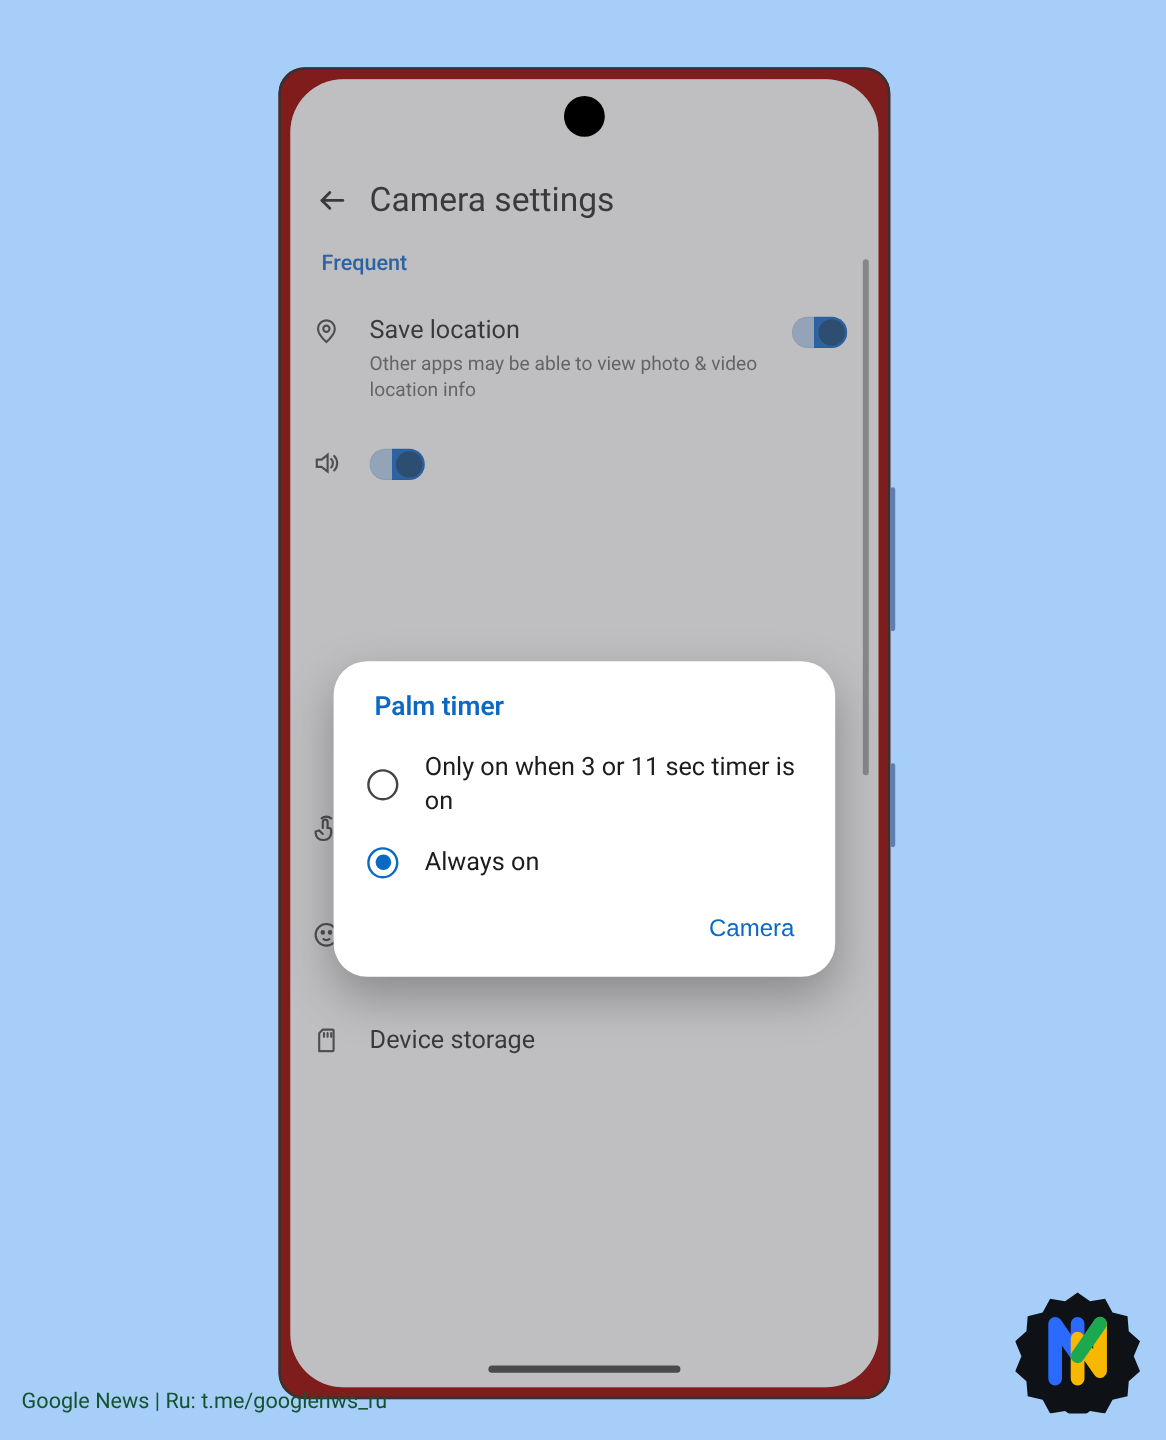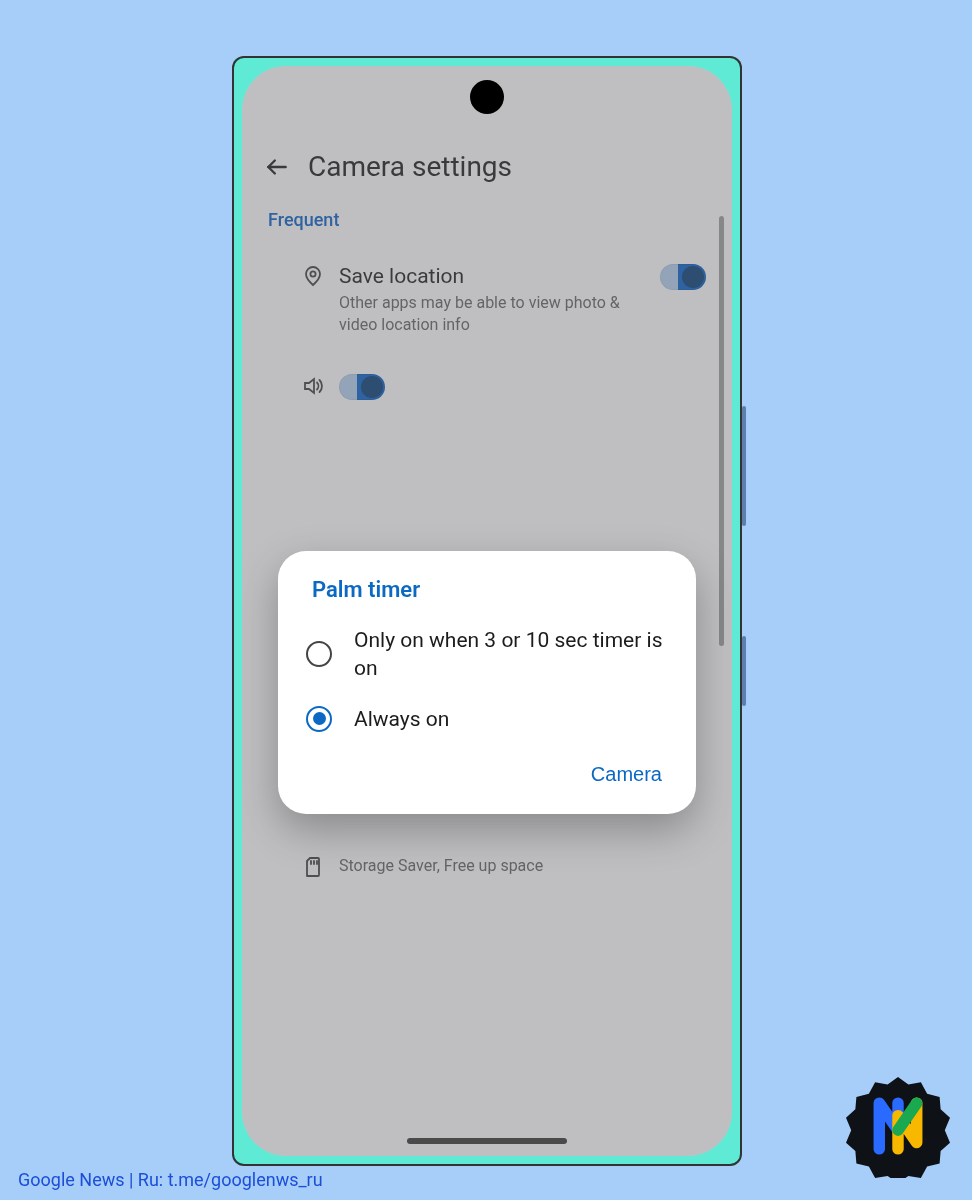--- a/index.html
+++ b/index.html
@@ -10,22 +10,22 @@
     font-family: -apple-system, BlinkMacSystemFont, "Segoe UI", Roboto, sans-serif;
     position: relative;
     overflow: hidden;
   }
   .phone-frame {
     position: absolute;
     left: 232px;
     top: 56px;
     width: 510px;
     height: 1110px;
-    background: #5eead4;
-    border-radius: 12px;
+    background: #7f1d1d;
+    border-radius: 22px;
     padding: 10px;
     box-shadow: inset 0 0 0 2px #333;
   }
   .phone-button {
     position: absolute;
     right: -4px;
     width: 4px;
     background: #5c7fb0;
     border-radius: 2px;
   }
@@ -76,22 +76,21 @@
   .section-label {
     color: #0b57b4;
     font-size: 18px;
     font-weight: 500;
     padding: 8px 26px 18px 26px;
   }
   .row {
     display: flex;
     align-items: flex-start;
     padding: 14px 26px 22px 16px;
-    gap: 12px;
-    margin-left: 41px;
+    gap: 22px;
   }
   .row .ic { width: 28px; flex: 0 0 28px; display:flex; justify-content:center; padding-top:2px; }
   .row .ic svg { width: 24px; height: 24px; display:block; }
   .row .txt { flex: 1; }
   .row .title { font-size: 21px; color: #1c1c1d; line-height: 1.35; }
   .row .sub { font-size: 16px; color: #5a5b5d; line-height: 1.35; margin-top: 2px; }
   .switch {
     width: 46px; height: 26px; flex: 0 0 46px;
     background: #0b57b4; border-radius: 13px;
     position: relative; margin-top: 2px;
@@ -143,22 +142,22 @@
   .radio.checked { border-color: #0b69c4; }
   .radio.checked::after {
     content:""; width: 13px; height: 13px; border-radius:50%;
     background: #0b69c4;
   }
   .radio-label { font-size: 21px; color: #1c1c1d; line-height: 1.35; }
   .dialog-actions { display:flex; justify-content:flex-end; padding: 10px 24px 10px 0; }
   .cancel-btn { color:#0b69c4; font-size: 20px; font-weight:500; background:none; border:none; padding: 8px 10px; cursor:pointer; }
 
   .footer {
-    position: absolute; left: 18px; bottom: 8px;
-    color: #1d4ed8; font-size: 18px; line-height: 1.35;
+    position: absolute; left: 18px; bottom: 20px;
+    color: #14532d; font-size: 18px; line-height: 1.35;
   }
   .badge {
     position: absolute; right: 22px; bottom: 22px;
     width: 104px; height: 104px;
   }
   .badge svg { width: 100%; height: 100%; display:block; }
 </style>
 </head>
 <body>
 
@@ -244,33 +243,33 @@
       </div>
 
       <div class="row">
         <span class="ic">
           <svg viewBox="0 0 24 24" fill="none" stroke="#3b3c3e" stroke-width="1.8" stroke-linejoin="round">
               <path d="M17 3H9L6 6v15h11a1 1 0 0 0 1-1V4a1 1 0 0 0-1-1z"></path>
               <path d="M10 6v3M13 6v3M16 6v3" stroke-linecap="round"></path>
             </svg>
         </span>
         <div class="txt">
-          <div class="sub">Storage Saver, Free up space</div>
+          <div class="title">Device storage</div>
         </div>
       </div>
 
     </div>
     <div class="scrollbar"></div>
     <div class="scrim"></div>
 
     <div class="dialog">
       <div class="dialog-title">Palm timer</div>
       <div class="radio-row">
         <span class="radio"></span>
-        <span class="radio-label">Only on when 3 or 10 sec timer is on</span>
+        <span class="radio-label">Only on when 3 or 11 sec timer is on</span>
       </div>
       <div class="radio-row">
         <span class="radio checked"></span>
         <span class="radio-label">Always on</span>
       </div>
       <div class="dialog-actions">
         <button class="cancel-btn">Camera</button>
       </div>
     </div>
 

